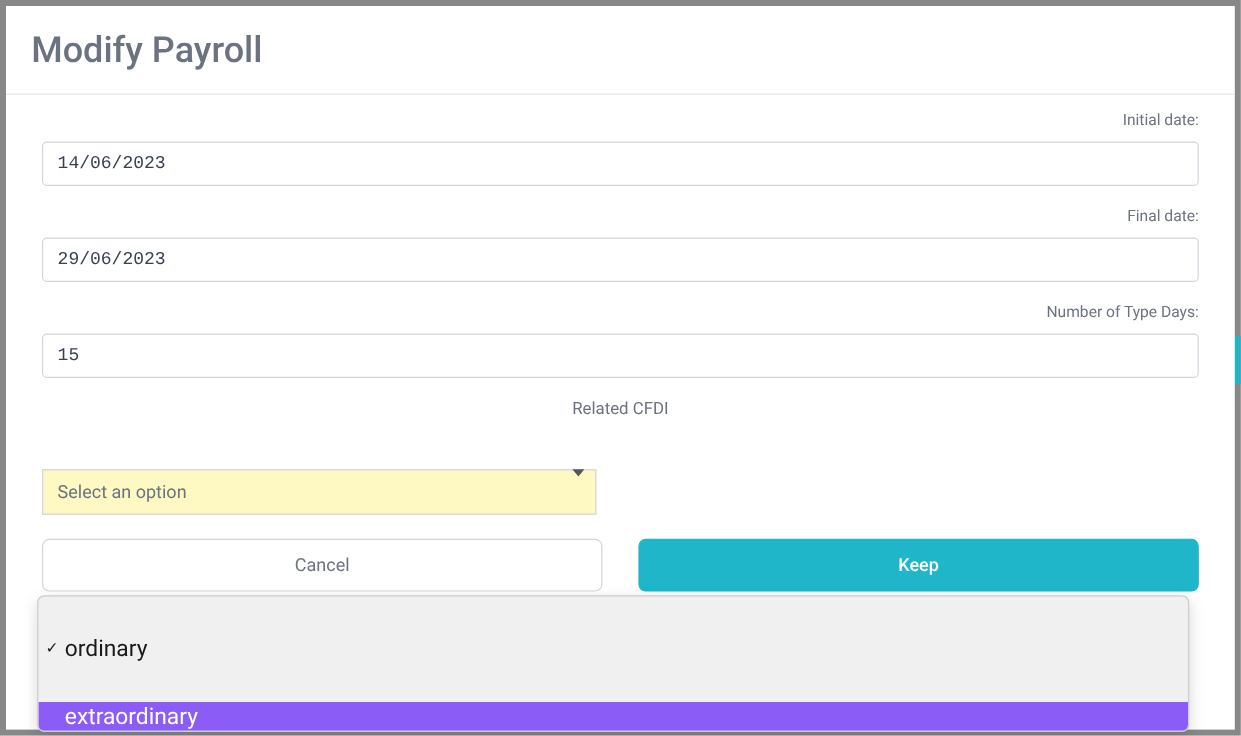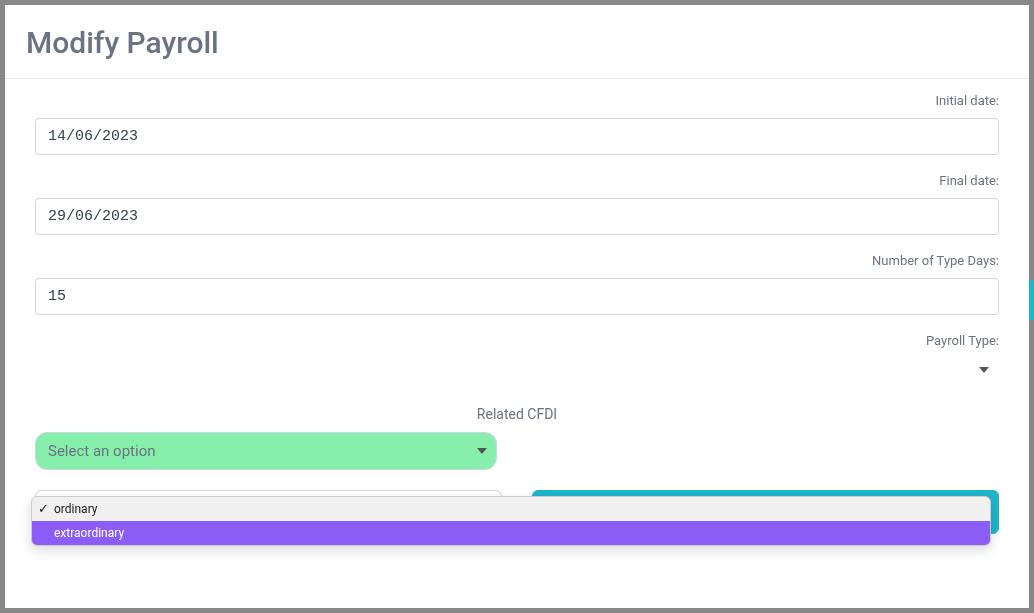--- a/index.html
+++ b/index.html
@@ -57,30 +57,31 @@
       border-radius: 4px;
       font-size: 15px;
       color: #374151;
       font-family: Liberation Mono, monospace;
       background: #fff;
     }
     .form-select {
       width: 100%;
       padding: 9px 12px;
       border: 1px solid #d1d5db;
-      border-radius: 12px;
+      border-radius: 0;
       font-size: 15px;
       color: #6b7280;
       font-family: inherit;
-      background: #86efac;
+      background: #fef9c3;
       appearance: none;
       -webkit-appearance: none;
       -moz-appearance: none;
       cursor: pointer;
       position: relative;
+      margin-top: 32px;
     }
     .select-wrapper {
       position: relative;
       width: 462px;
     }
     .select-wrapper::after {
       content: '';
       position: absolute;
       right: 10px;
       top: 50%;
@@ -106,25 +107,26 @@
       top: 417px;
       background: #f0f0f0;
       border: 1px solid #ccc;
       border-radius: 6px;
       box-shadow: 0 4px 12px rgba(0,0,0,0.15);
       overflow: hidden;
       z-index: 100;
     }
     .dropdown-option {
       padding: 3px 10px 3px 22px;
-      font-size: 12px;
+      font-size: 19px;
       color: #1a1a1a;
       cursor: pointer;
       position: relative;
       line-height: 18px;
+      margin-top: 32px;
     }
     .dropdown-option.selected::before {
       content: '✓';
       position: absolute;
       left: 6px;
       top: 3px;
       font-size: 13px;
       color: #1a1a1a;
     }
     .dropdown-option.highlighted {
@@ -203,25 +205,20 @@
     <div class="form-group">
       <label class="form-label">Final date:</label>
       <input type="text" class="form-input" value="29/06/2023" style="">
     </div>
 
     <div class="form-group">
       <label class="form-label">Number of Type Days:</label>
       <input type="text" class="form-input" value="15" style="">
     </div>
 
-    <div class="form-group payroll-type-group">
-      <label class="form-label">Payroll Type:</label>
-      <div class="payroll-type-hidden-select"></div>
-      <div class="payroll-type-select-chevron"></div>
-    </div>
 
     <div class="form-group" style="margin-bottom:16px;">
       <label class="related-cfdi-label">Related CFDI</label>
       <div class="select-wrapper">
         <select class="form-select">
           <option>Select an option</option>
         </select>
       </div>
     </div>
 

